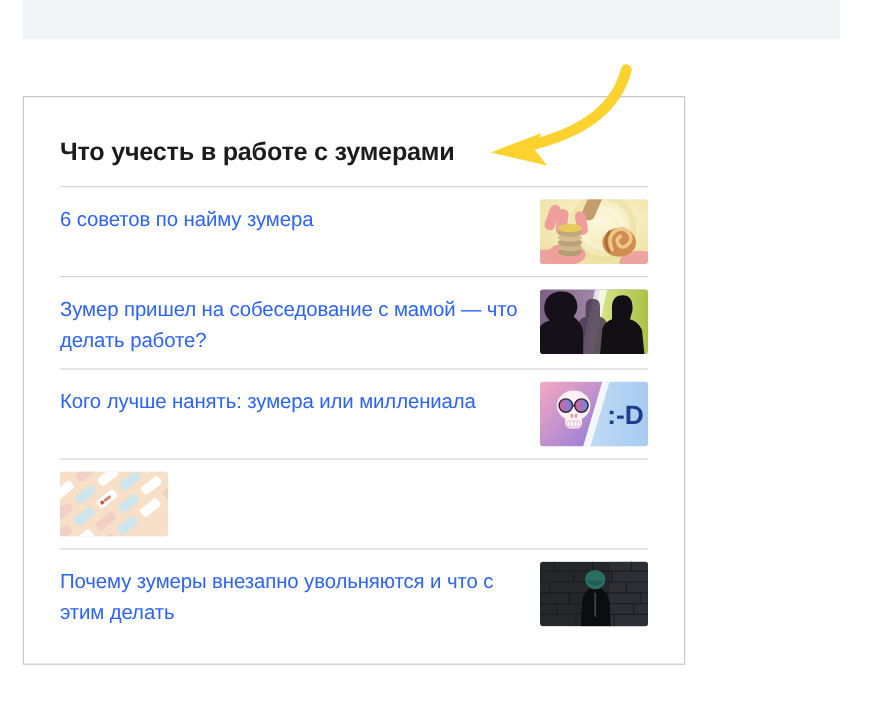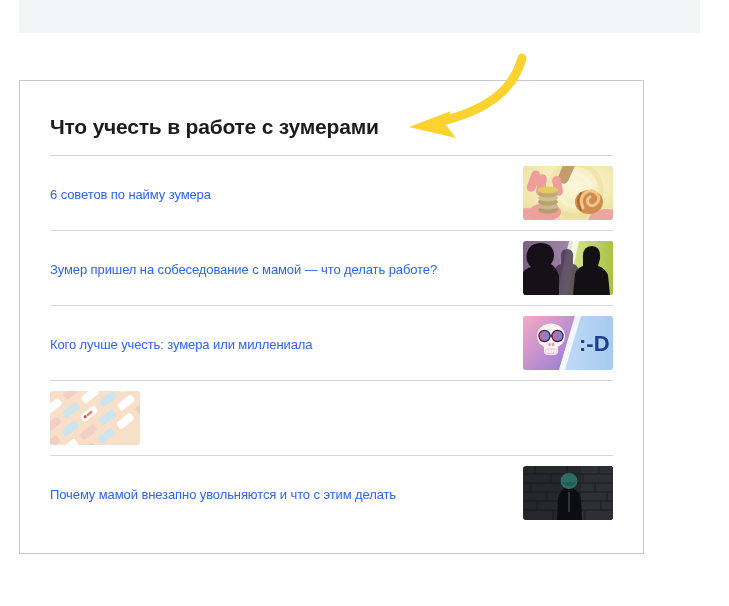--- a/index.html
+++ b/index.html
@@ -5,21 +5,21 @@
   html,body{margin:0;padding:0;}
   body{
     width:729px;height:606px;position:relative;overflow:hidden;
     background:#ffffff;font-family:"Liberation Sans",sans-serif;
   }
   .topbar{
     position:absolute;left:19px;top:0;width:681px;height:33px;
     background:#f4f5f9;
   }
   .card{
-    position:absolute;left:19px;top:80px;width:625px;height:474px;
+    position:absolute;left:19px;top:80px;width:552px;height:474px;
     box-sizing:border-box;border:1px solid #c9c9c9;background:#fff;
     padding:0 30px;
   }
   .card-header{
     border-bottom:1px solid #d6d6d6;
     padding:32px 0 14px;
   }
   .card-title{
     margin:0;font-size:21px;line-height:28px;font-weight:700;
     color:#1c1c1e;letter-spacing:-0.2px;
@@ -27,22 +27,22 @@
   .arrow-svg{
     position:absolute;left:398px;top:52px;width:140px;height:92px;
     z-index:5;pointer-events:none;
   }
   .row{
     display:flex;justify-content:space-between;align-items:flex-start;
     padding:10px 0;border-bottom:1px solid #d6d6d6;
   }
   .row:last-child{border-bottom:none;padding-bottom:36px;}
   .row-link{
-    display:block;width:516px;margin-top:16px;
-    font-size:13px;line-height:26px;letter-spacing:-0.1px;
+    display:block;width:516px;margin-top:4px;
+    font-size:17px;line-height:26px;letter-spacing:-0.1px;
     color:#2b63f6;text-decoration:none;cursor:pointer;
   }
   .thumb{
     width:90px;height:54px;border-radius:3px;overflow:hidden;
     flex:none;cursor:pointer;background:#eee;
   }
   .thumb svg{display:block;}
 </style>
 </head>
 <body>
@@ -120,21 +120,21 @@
         <path d="M 30 54 L 31 30 Q 33 24 38 23 L 38 17 Q 37 8 44 8 Q 51 8 50 17 L 50 23 Q 55 24 56 30 L 56 54 Z" fill="#4a3a52" opacity="0.85"></path>
 
         <path d="M -2 54 L -2 36 Q 0 28 8 26 Q 2 20 4 12 Q 6 3 16 2 Q 27 1 30 9 Q 33 16 28 23 Q 34 27 36 35 L 36 54 Z" fill="#161019"></path>
 
         <path d="M 50 54 L 52 33 Q 54 27 60 25 L 60 18 Q 59 5 69 5 Q 78 5 77 18 L 75 25 Q 82 27 85 34 L 87 54 Z" fill="#121014"></path>
       </svg>
     </div>
   </div>
 
   <div class="row">
-    <a class="row-link">Кого лучше учесть: зумера или миллениала</a>
+    <a class="row-link">Кого лучше нанять: зумера или миллениала</a>
     <div class="thumb">
       <svg width="90" height="54" viewBox="0 0 90 54">
         <defs>
           <linearGradient id="t3l" x1="0" y1="0" x2="1" y2="1">
             <stop offset="0" stop-color="#f6a9c3"></stop>
             <stop offset="1" stop-color="#8f7bd8"></stop>
           </linearGradient>
           <linearGradient id="t3r" x1="0" y1="0" x2="1" y2="0">
             <stop offset="0" stop-color="#d4e6f8"></stop>
             <stop offset="1" stop-color="#a6cbf0"></stop>
@@ -206,21 +206,21 @@
           </g>
 
           <circle cx="38" cy="20" r="1.6" fill="#d94f3f"></circle>
           <rect x="40" y="18.8" width="7" height="2.4" rx="1.2" fill="#e0806c"></rect>
         </g>
       </svg>
     </div>
   </div>
 
   <div class="row">
-    <a class="row-link">Почему мамой внезапно увольняются и что с этим делать</a>
+    <a class="row-link">Почему зумеры внезапно увольняются и что с этим делать</a>
     <div class="thumb">
       <svg width="90" height="54" viewBox="0 0 90 54">
         <rect width="90" height="54" fill="#26272b"></rect>
         <rect x="58" width="32" height="54" fill="#2e2f34"></rect>
         <g stroke="#1b1c1f" stroke-width="1">
           <path d="M 0 8 H 90 M 0 17 H 90 M 0 26 H 90 M 0 35 H 90 M 0 44 H 90"></path>
           <path d="M 12 0 V 8 M 44 0 V 8 M 76 0 V 8 M 28 8 V 17 M 60 8 V 17 M 8 17 V 26 M 40 17 V 26 M 72 17 V 26 M 24 26 V 35 M 56 26 V 35 M 84 26 V 35 M 14 35 V 44 M 46 35 V 44 M 78 35 V 44 M 30 44 V 54 M 62 44 V 54"></path>
         </g>
 
         <path d="M 34 54 L 35 34 Q 36 26 41 23 L 41 20 L 51 20 L 51 23 Q 57 26 58 34 L 59 54 Z" fill="#0c0d10"></path>

